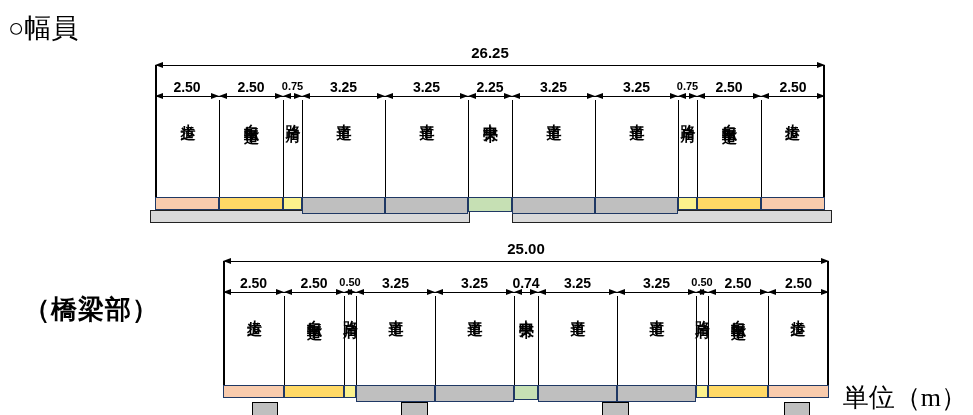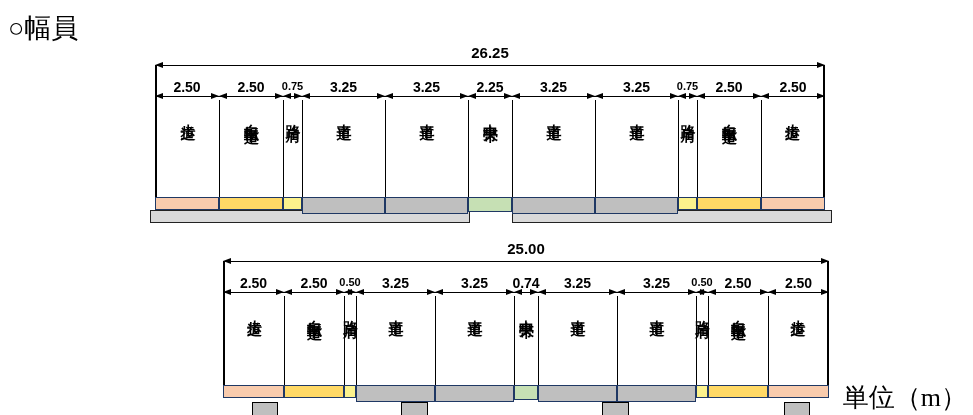--- a/index.html
+++ b/index.html
@@ -61,20 +61,21 @@
              height:11px;z-index:1;}
   .girder{position:absolute;background:#BFBFBF;border:1.6px solid #000;
           border-bottom:none;height:18px;z-index:1;}
 </style>
 </head>
 <body>
 
 <div class="stage">
 
   <div class="width-label">○幅員</div>
+  <div class="section-name" id="sec1-name">（橋梁部）</div>
   <div class="unit-label">単位（m）</div>
 
   <div class="section" id="sec0">
     <div class="total-label">26.25</div>
     <div class="total-arrow-row">
         <div class="arrow"></div>
       </div>
     <div class="edge-line left"></div>
     <div class="edge-line right"></div>
     <div class="dims-row">

